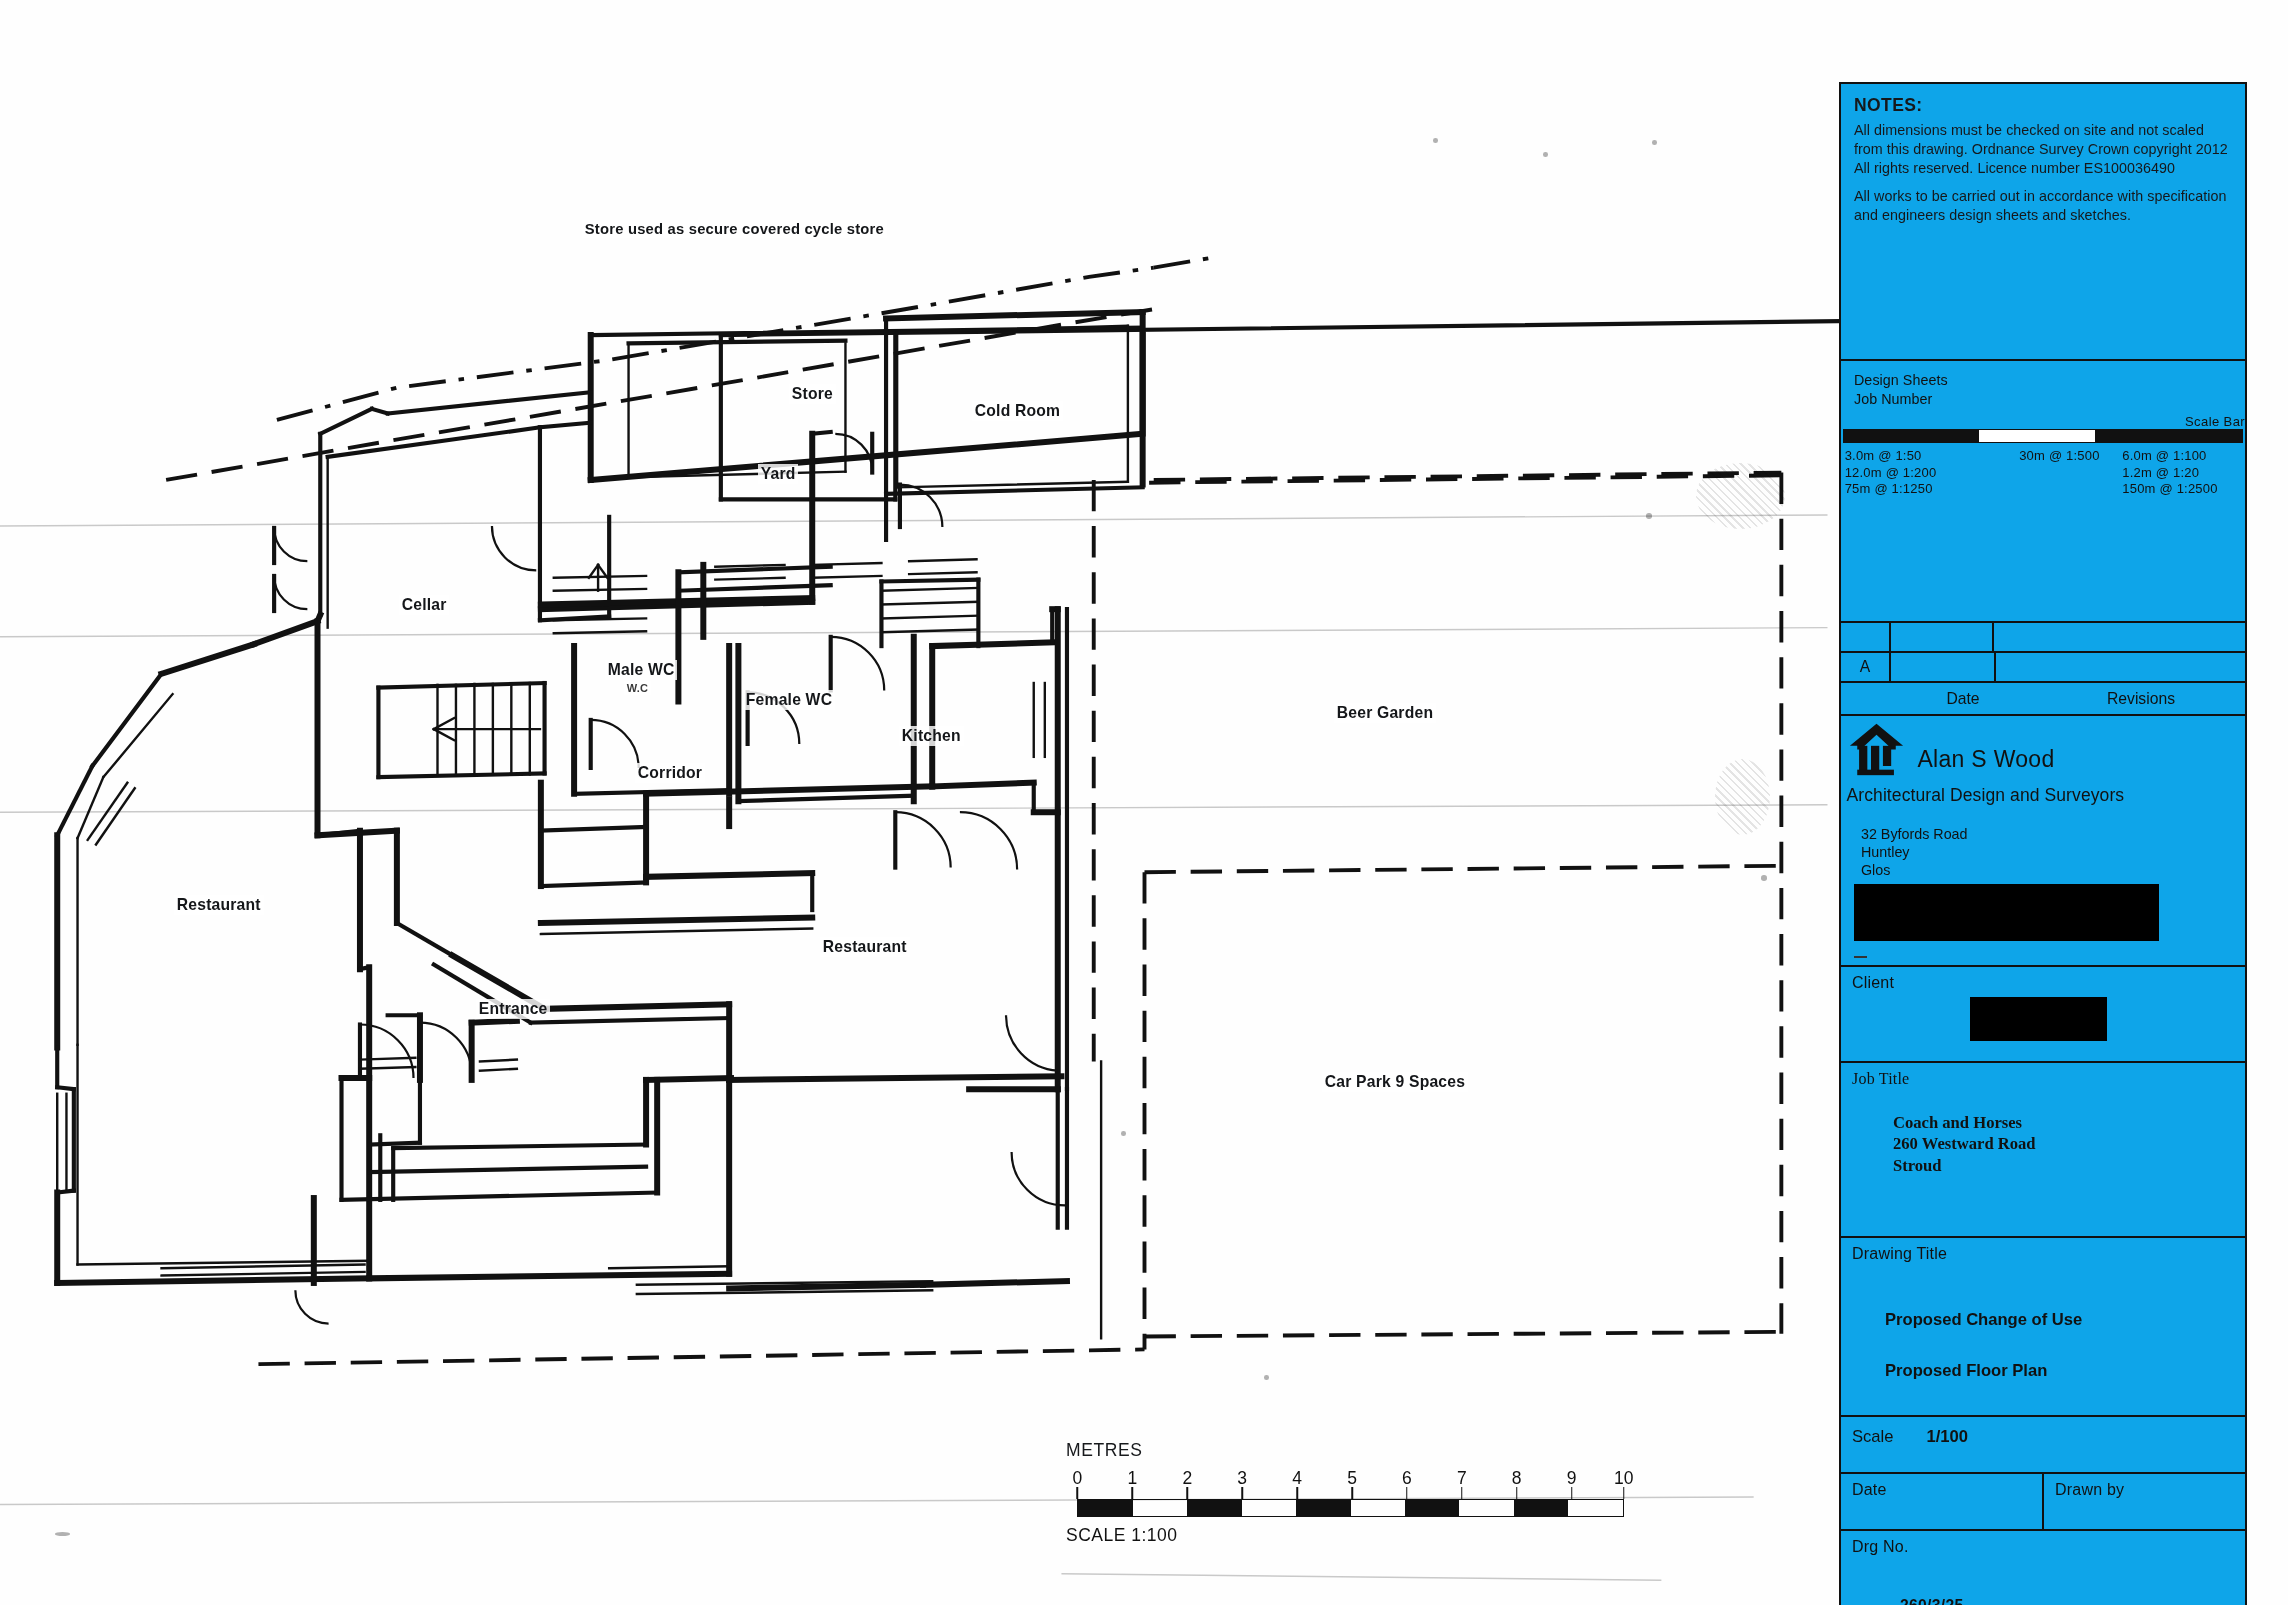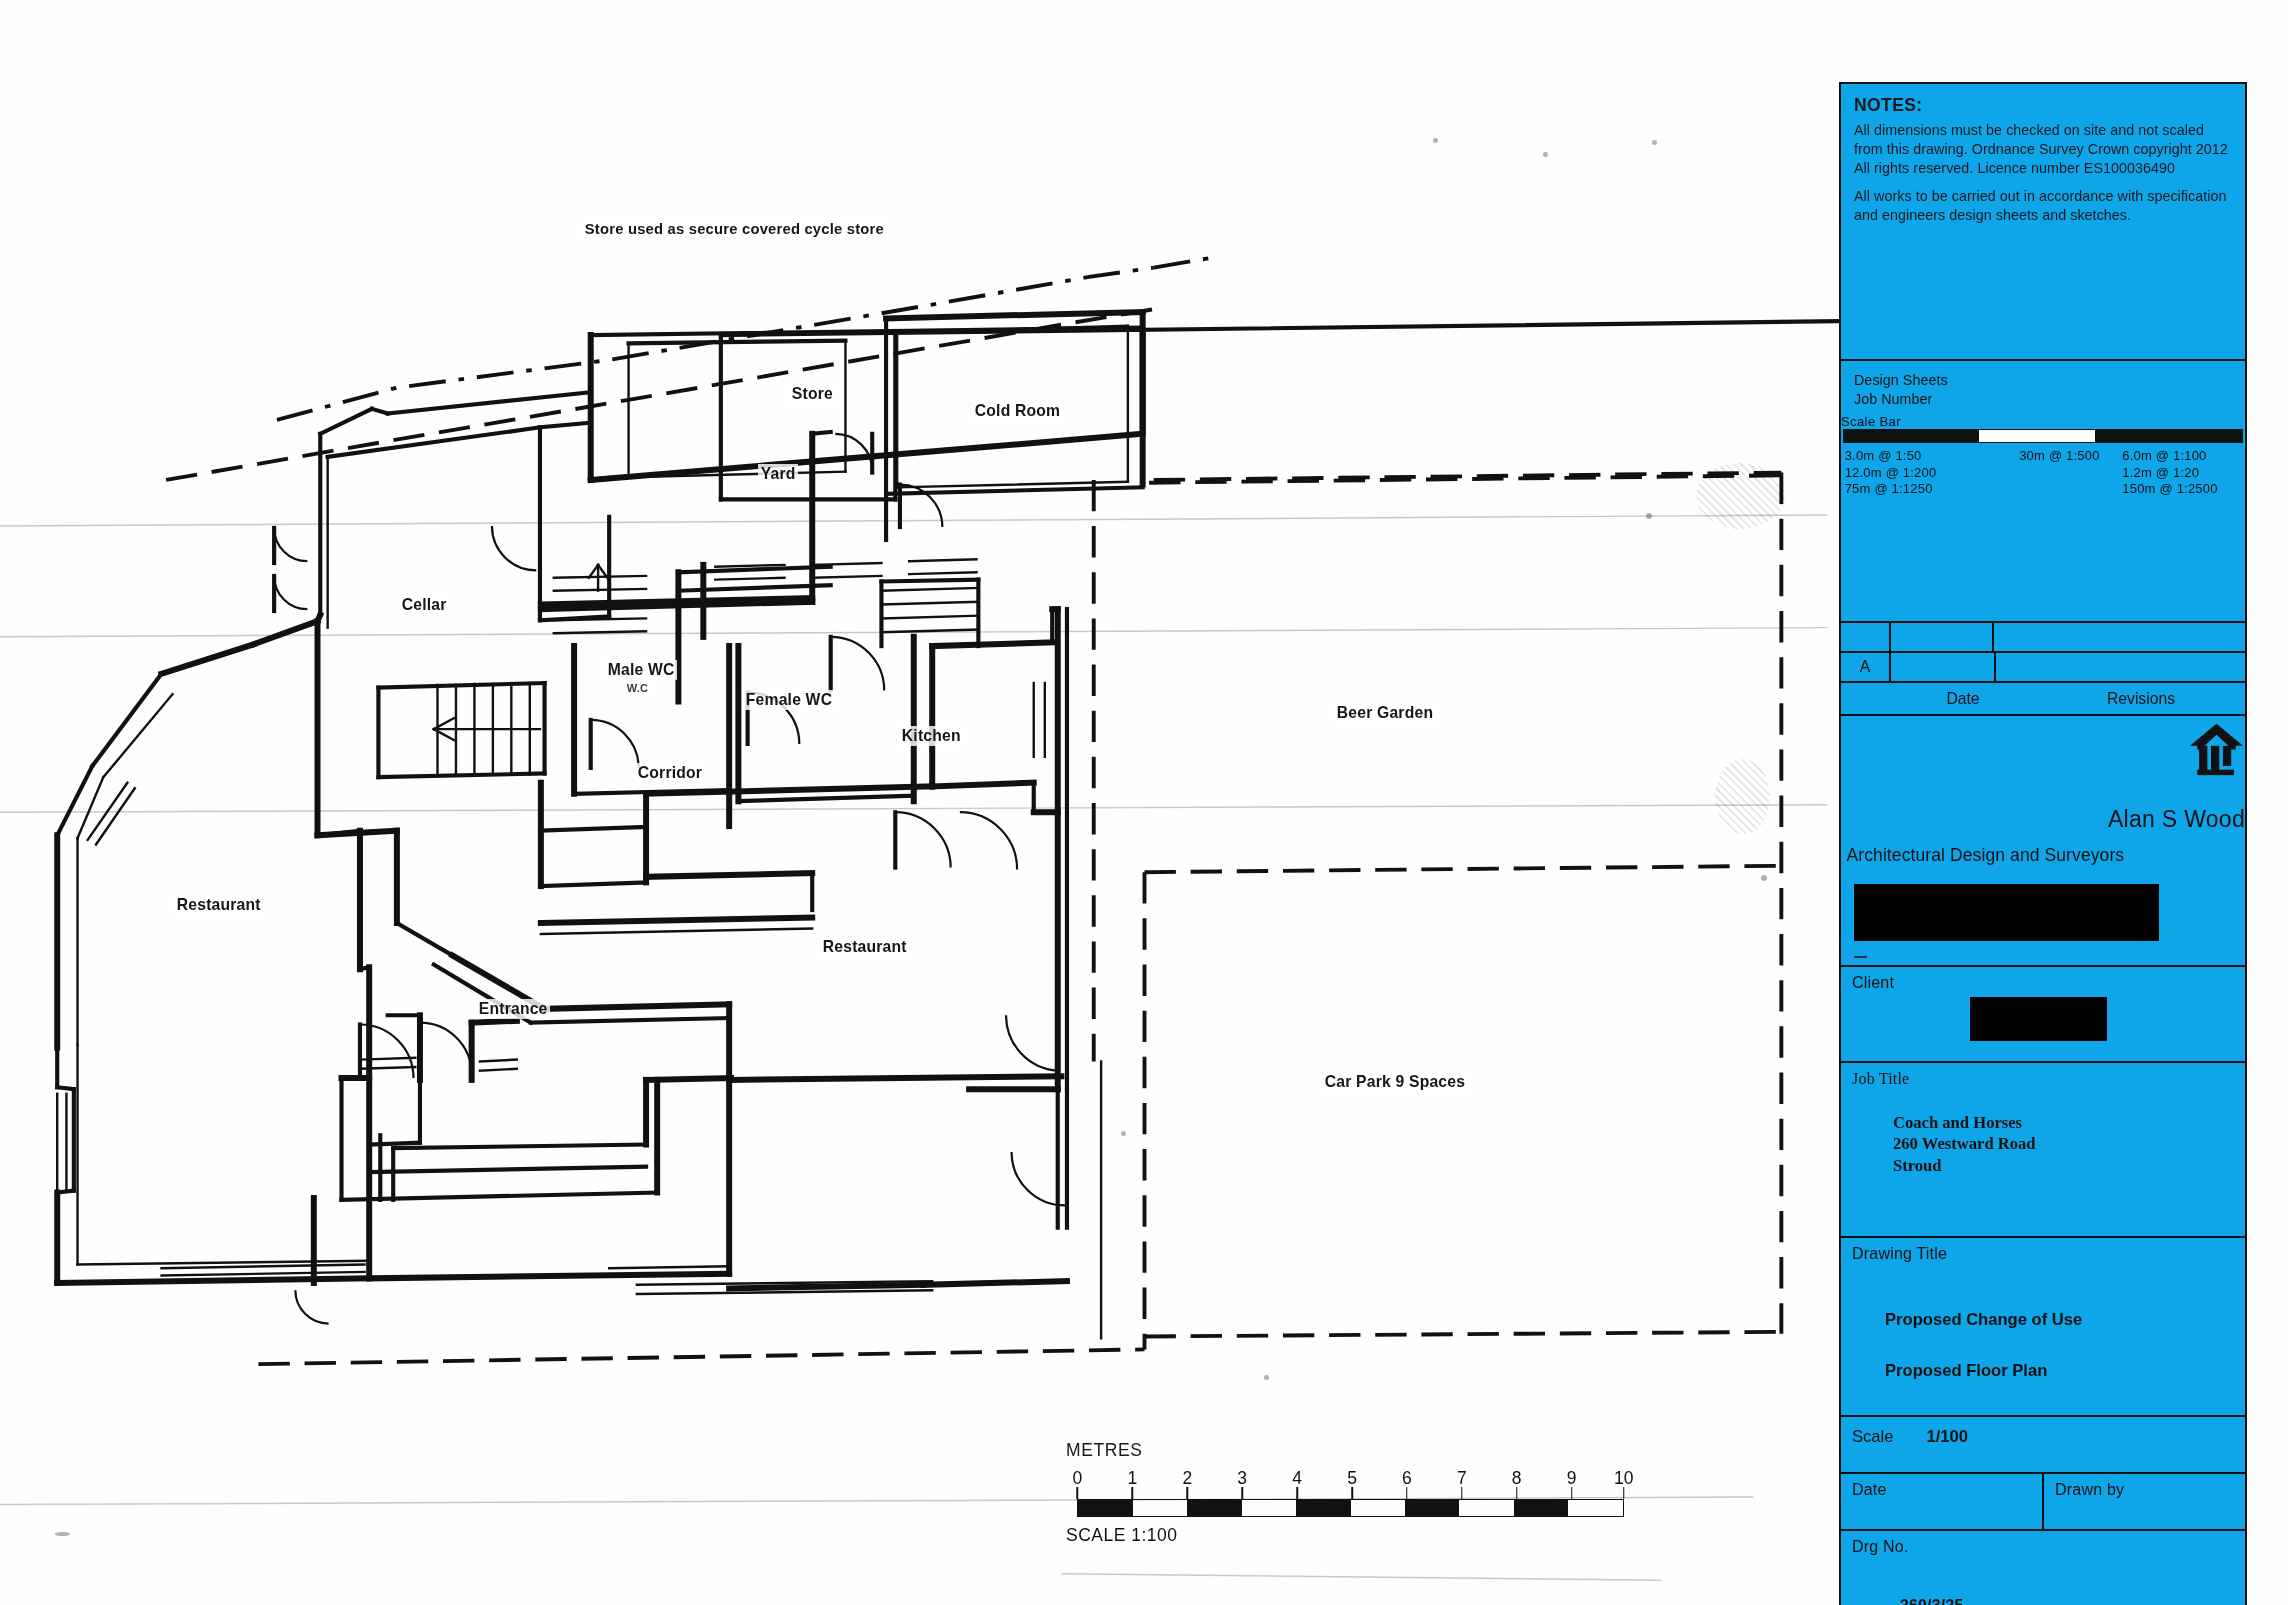--- a/index.html
+++ b/index.html
@@ -23,42 +23,42 @@
   .tb{position:absolute;left:1839px;top:66px;width:408px;height:1525px;
       border:2px solid #111;box-sizing:border-box;background:#0ea5e9;margin-top:16px;}
   .tb .row{border-bottom:2px solid #111;box-sizing:border-box;position:relative;}
   .tb .pad{padding:10px 13px 11px 13px;}
   .notes{font-size:14.3px;line-height:1.30;color:#16181b;letter-spacing:0.05px;}
   .notes .hd{font-size:17.5px;font-weight:700;letter-spacing:0.4px;margin-bottom:4.6px;}
   .notes p{margin:0;}
   .notes .blk{margin-top:10px;}
   .designsheets{font-size:14.3px;line-height:1.30;letter-spacing:0.05px;}
 
-  .scalebar-hd{font-size:13px;text-align:left;margin-top:3.7px;letter-spacing:0.4px;}
+  .scalebar-hd{font-size:13px;text-align:right;margin-top:3.7px;letter-spacing:0.4px;}
   .sbar{height:12px;border:1.3px solid #111;margin:0 1.8px;
         background:linear-gradient(to right,
           #111 0%, #111 34%, #fff 34%, #fff 63%, #111 63%, #111 100%);}
   .sbnums{display:flex;font-size:13px;letter-spacing:0.2px;padding:5.5px 3.7px 4.6px 3.7px;}
   .sbcol{flex:0 0 auto;line-height:1.28;}
   .sbcol.c1{width:44%;}
   .sbcol.c2{width:26%;}
   .sbcol.c3{width:30%;}
 
   .revblank{height:28px;border-bottom:2px solid #111;}
   .revA{height:28px;display:flex;align-items:center;border-bottom:2px solid #111;}
   .revA .cellA{width:48px;border-right:2px solid #111;height:100%;
       display:flex;align-items:center;justify-content:center;font-size:15.7px;}
   .revA .cellB{width:103px;border-right:2px solid #111;height:100%;}
   .revhead{height:31px;display:flex;align-items:center;font-size:15.7px;}
   .revhead .h1{width:48px;}
   .revhead .h2{width:148px;text-align:center;}
   .revhead .h3{flex:1;text-align:center;}
   .vsplit{position:absolute;top:0;bottom:0;width:0;border-left:2px solid #111;}
 
-  .logorow{display:flex;align-items:flex-end;gap:26px;padding:5.5px 0 0 7.4px;flex-direction:column;}
+  .logorow{display:flex;align-items:flex-end;gap:12px;padding:5.5px 0 0 7.4px;}
   .co-name{font-size:23px;letter-spacing:0.3px;color:#111;padding-bottom:6.5px;}
   .co-sub{font-size:17.5px;letter-spacing:0.1px;padding:5.5px 0 0 5.5px;color:#111;}
   .addr{font-size:14.3px;line-height:1.26;padding:18.5px 0 0 20px;}
   .redact{background:#000;}
 
   .fieldlabel{font-size:16px;padding:6.5px 0 0 11px;letter-spacing:0.2px;}
   .centerbold{text-align:left;font-size:16.6px;font-weight:700;line-height:1.32;}
 
   .jobtitle-body{padding:24px 0 0 52px;}
   .drawtitle-body{padding:31px 0 0 44px;font-size:16.6px;font-weight:700;line-height:3.1;}

